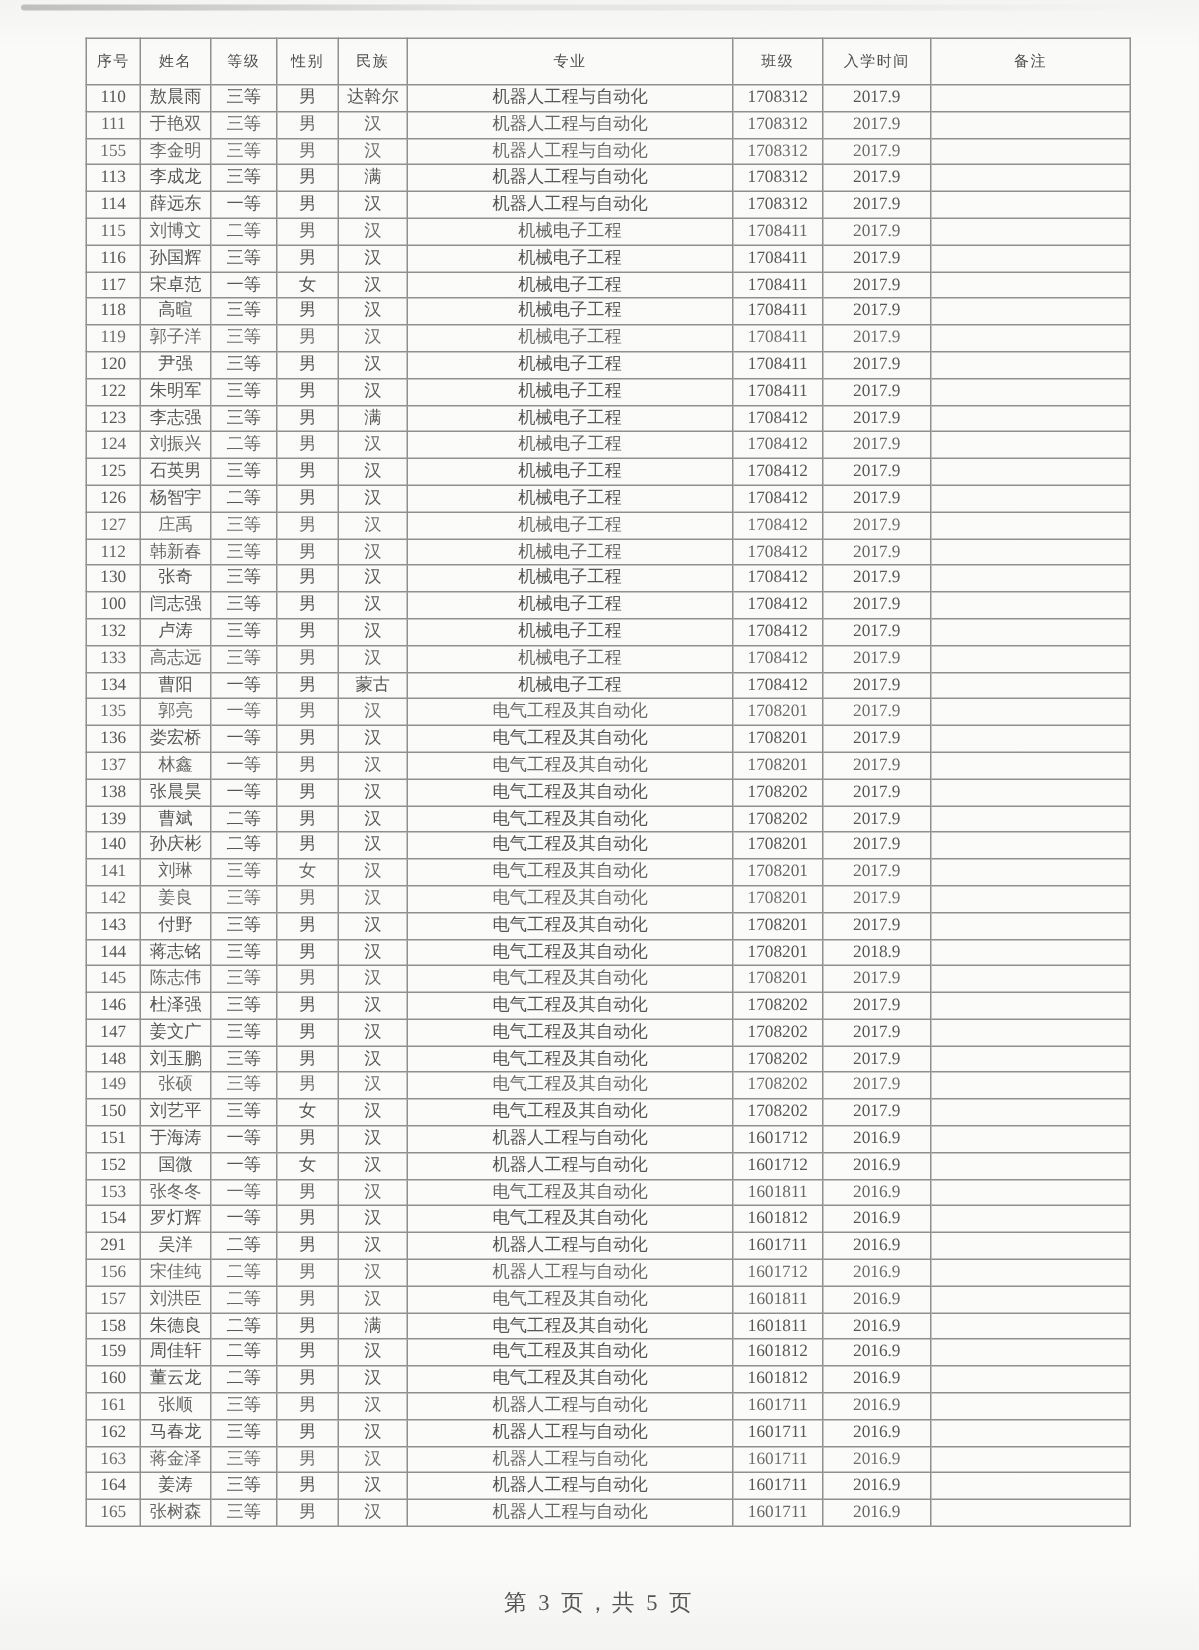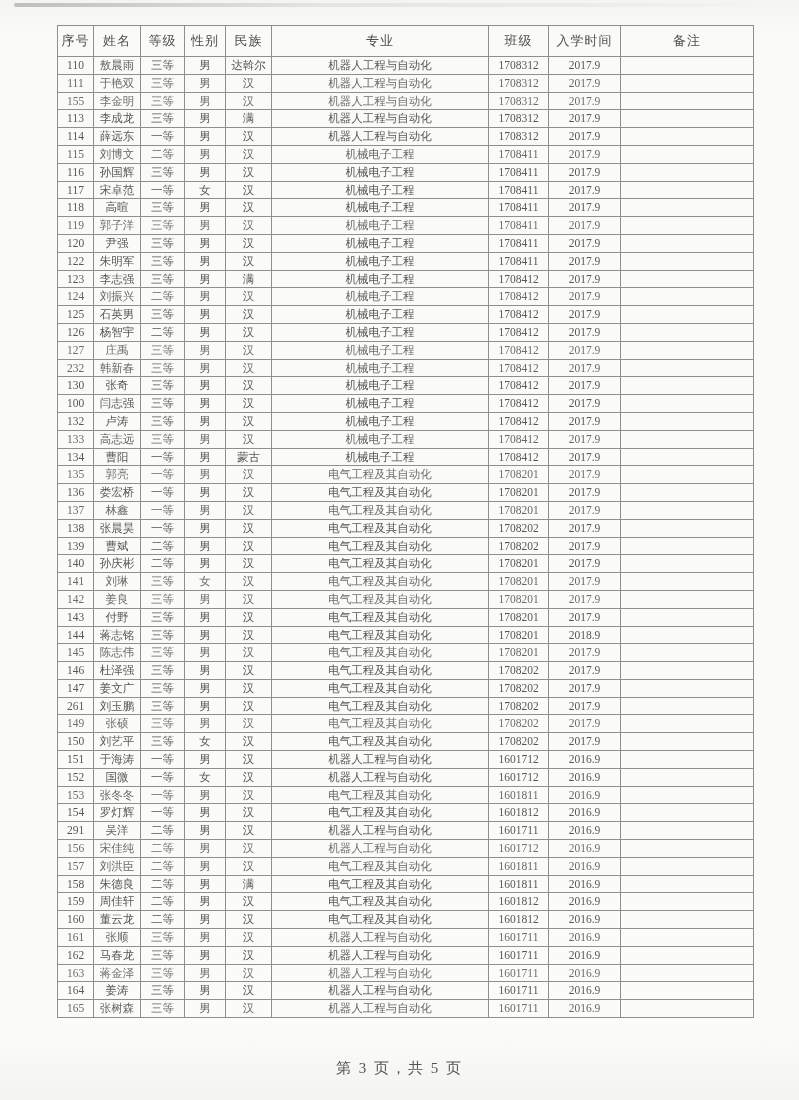--- a/index.html
+++ b/index.html
@@ -25,21 +25,21 @@
     border-collapse:collapse;table-layout:fixed;
   }
   .roster th,.roster td{
     border:1px solid #8f8f8c;
     text-align:center;vertical-align:middle;
     padding:0;overflow:hidden;white-space:nowrap;
     color:#575757;
   }
   .roster th{
     height:30px;
-    font-size:13px;font-weight:normal;
+    font-size:10px;font-weight:normal;
     color:#4d4d4d;
     letter-spacing:1px;
   }
   .roster td{
     height:16.8px;
     font-size:11.5px;
     line-height:16.8px;
   }
   .roster tr:nth-child(4n+2) td{color:#676767;}
   .roster tr:nth-child(7n+3) td{color:#6e6e6e;}
@@ -263,21 +263,21 @@
           <td>庄禹</td>
           <td>三等</td>
           <td>男</td>
           <td>汉</td>
           <td>机械电子工程</td>
           <td>1708412</td>
           <td>2017.9</td>
           <td></td>
         </tr>
         <tr>
-          <td>232</td>
+          <td>112</td>
           <td>韩新春</td>
           <td>三等</td>
           <td>男</td>
           <td>汉</td>
           <td>机械电子工程</td>
           <td>1708412</td>
           <td>2017.9</td>
           <td></td>
         </tr>
         <tr>
@@ -472,21 +472,21 @@
           <td>姜文广</td>
           <td>三等</td>
           <td>男</td>
           <td>汉</td>
           <td>电气工程及其自动化</td>
           <td>1708202</td>
           <td>2017.9</td>
           <td></td>
         </tr>
         <tr>
-          <td>261</td>
+          <td>148</td>
           <td>刘玉鹏</td>
           <td>三等</td>
           <td>男</td>
           <td>汉</td>
           <td>电气工程及其自动化</td>
           <td>1708202</td>
           <td>2017.9</td>
           <td></td>
         </tr>
         <tr>

